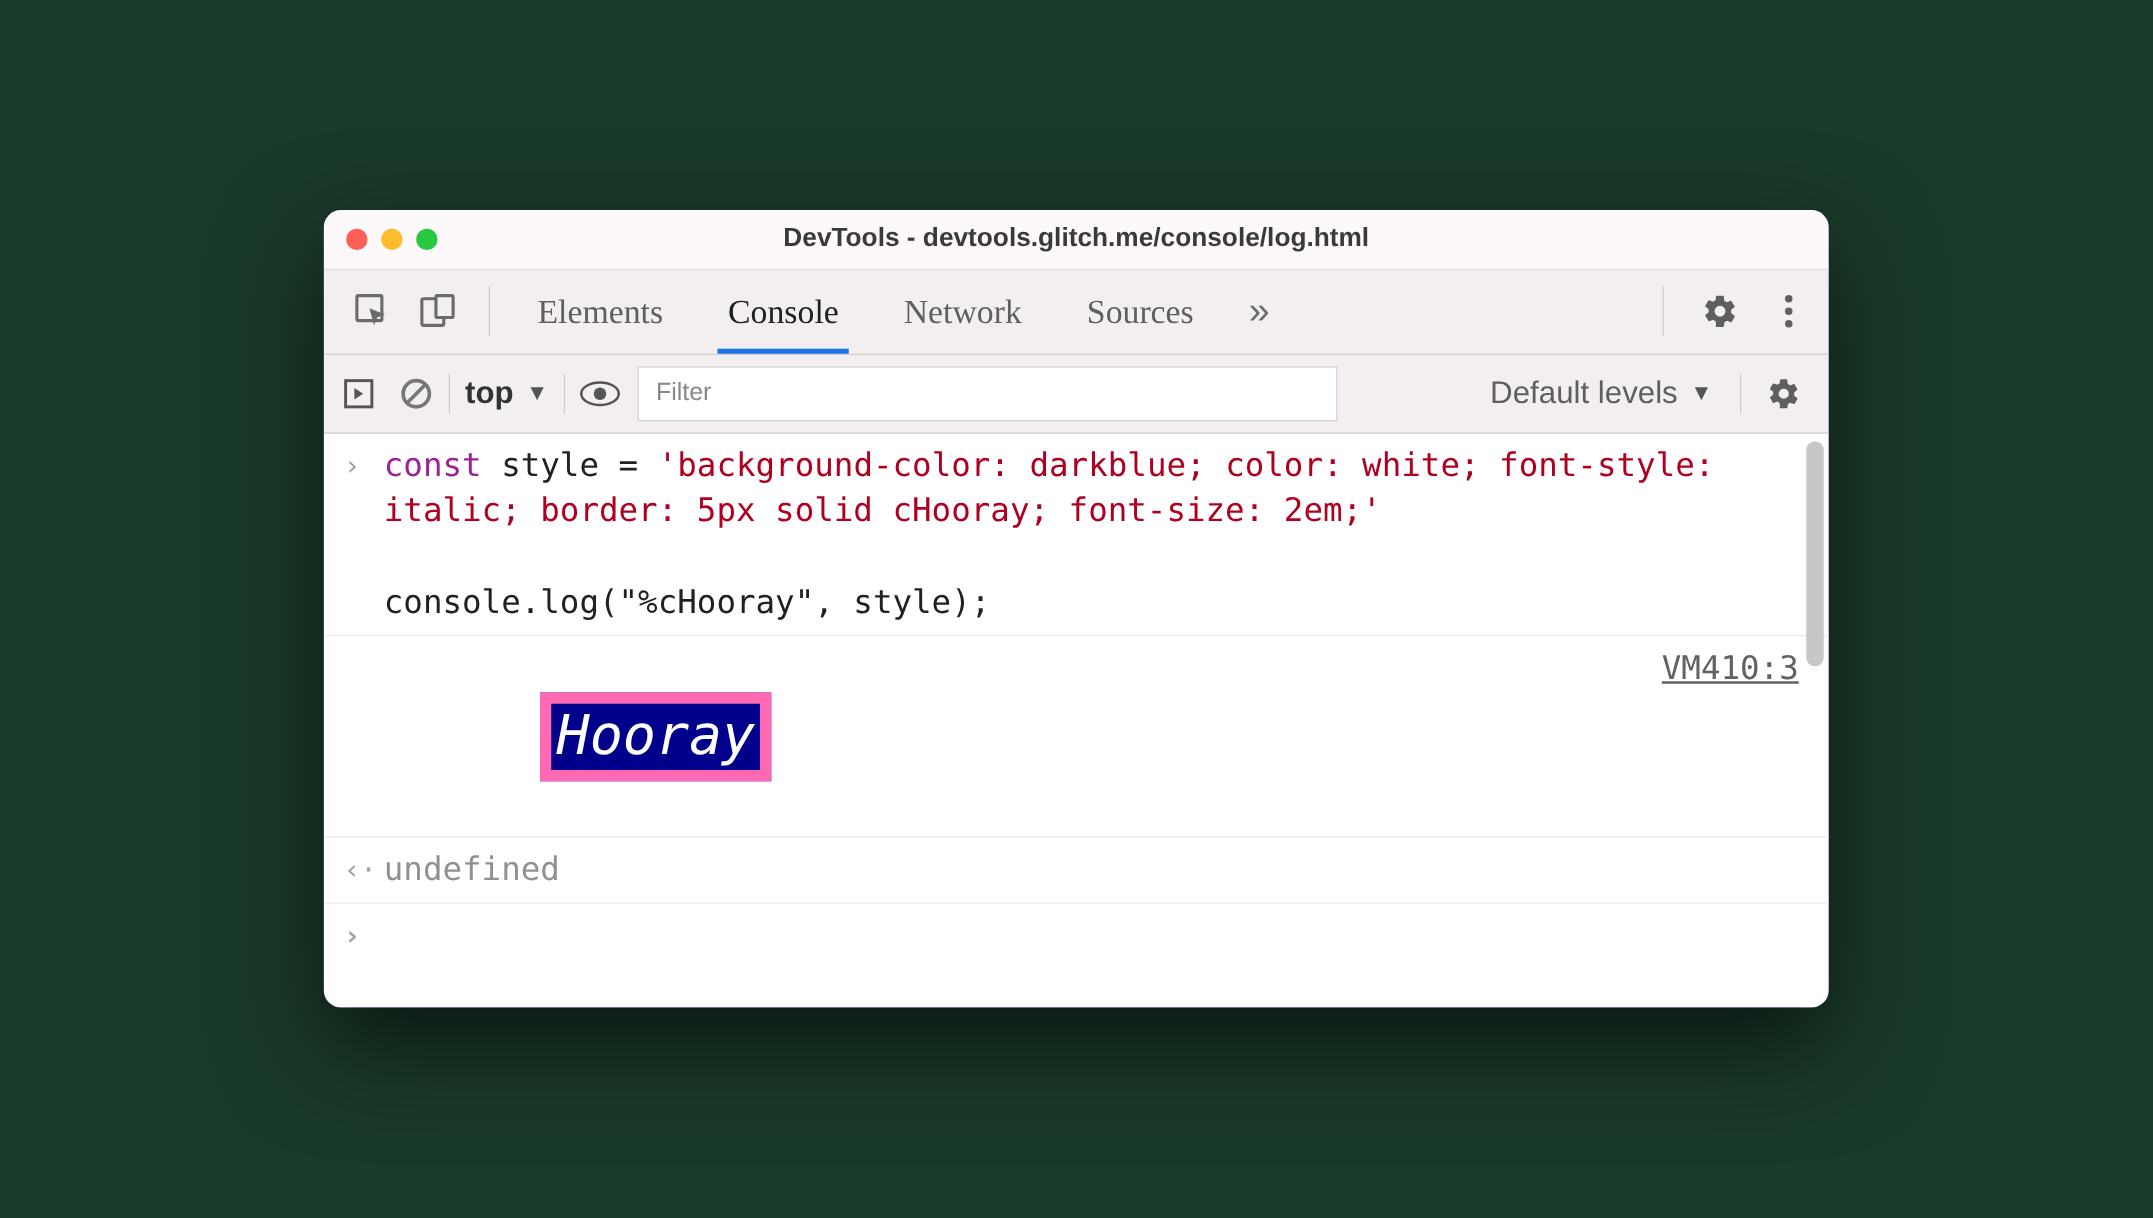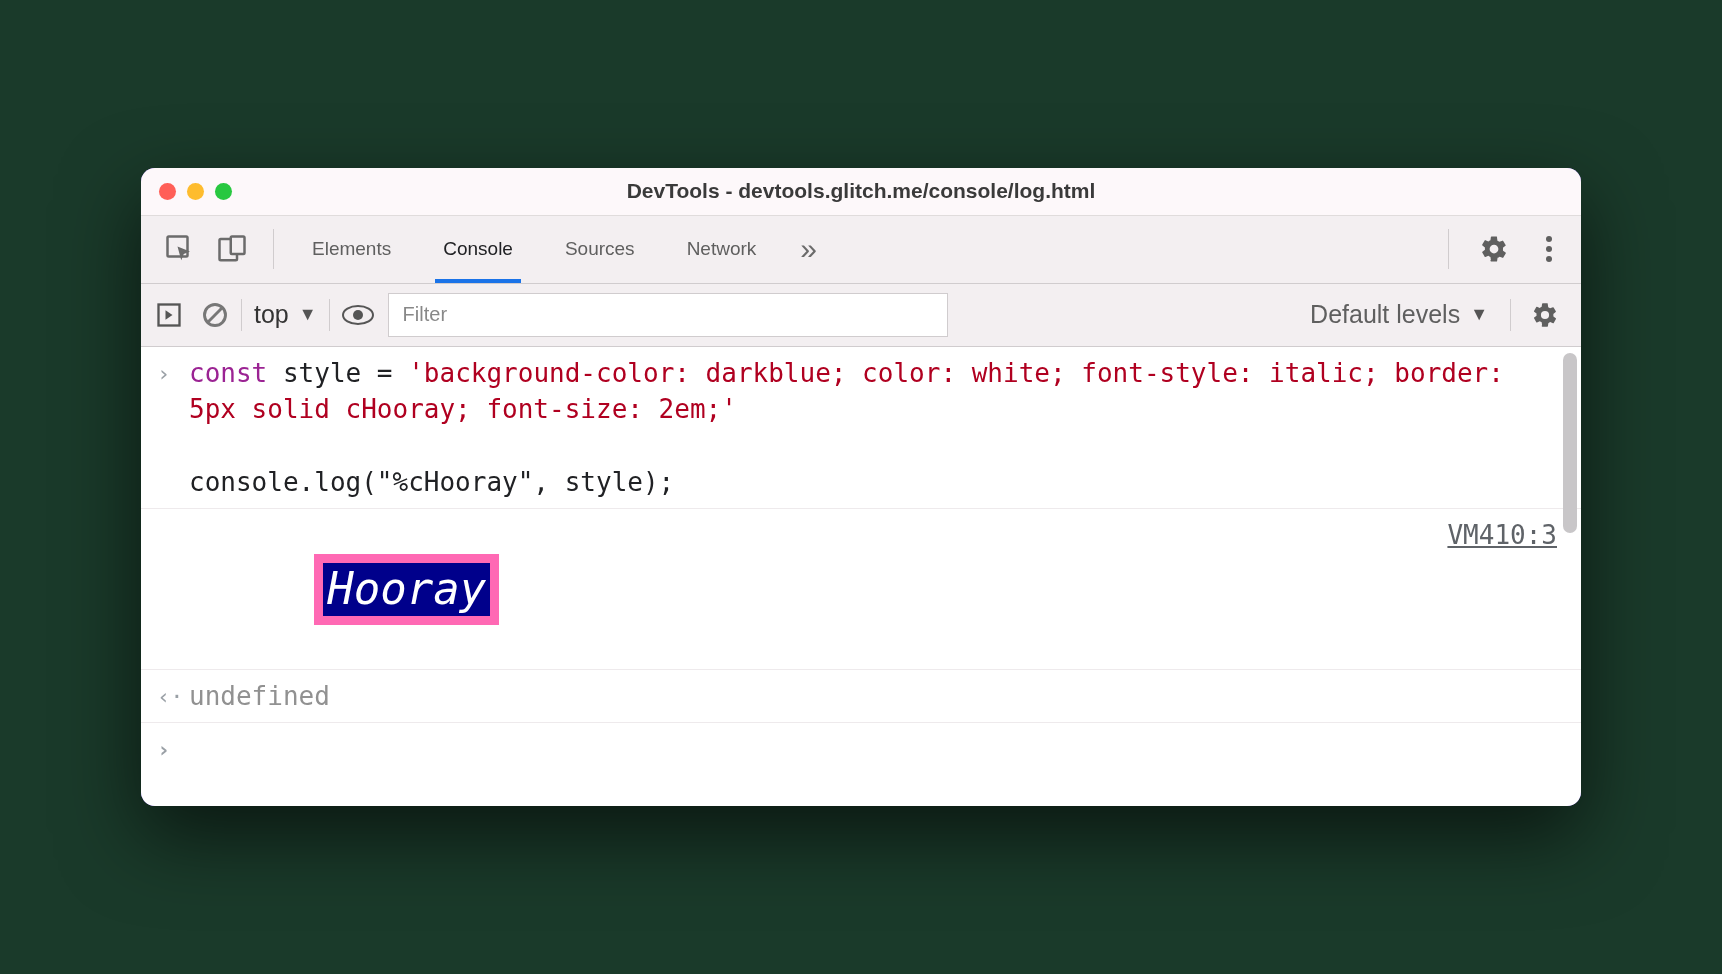--- a/index.html
+++ b/index.html
@@ -6,21 +6,21 @@
   body {
     background: #1a3a2a;
     font-family: -apple-system, BlinkMacSystemFont, "Segoe UI", Helvetica, Arial, sans-serif;
     width: 1722px;
     height: 974px;
     display: flex;
     align-items: center;
     justify-content: center;
   }
   .window {
-    width: 1440px;
+    width: 1204px;
     background: #8b5cf6;
     border-radius: 14px;
     box-shadow: 0 30px 80px rgba(0,0,0,0.6);
     overflow: hidden;
     position: relative;
   }
   .titlebar {
     height: 48px;
     display: flex;
     align-items: center;
@@ -55,24 +55,25 @@
     padding: 0 10px;
   }
   .tabbar-left { display:flex; align-items:center; gap: 22px; padding: 0 14px;}
   .icon-btn { color: #6b6b6b; display:flex; align-items:center; justify-content:center; cursor:pointer; }
   .vdiv { width:1px; height:40px; background:#d0ccce; margin: 0 12px; }
   .tab {
     padding: 16px 26px;
     height: 68px;
     display:flex;
     align-items:center;
-    font-size: 19px;
+    font-size: 27px;
     color: #5f5f5f;
     cursor:pointer;
     position: relative;
+    font-family: Liberation Serif, serif;
   }
   .tab.active {
     color: #202124;
     font-weight: 500;
   }
   .tab.active::after{
     content:"";
     position:absolute;
     bottom:0; left:18px; right:18px;
     height:4px;
@@ -114,20 +115,21 @@
     cursor:pointer;
     justify-content:space-between;
   }
   .ctx-select{
     display:flex;
     align-items:center;
     font-size: 25px;
     color:#333;
     gap:10px;
     cursor:pointer;
+    font-weight:bold;
   }
   .subbar-row2{
     padding: 4px 14px 14px 14px;
   }
   .issues-chip{
     display:inline-flex;
     align-items:center;
     height:44px;
     padding: 0 16px;
     background:#fdfbfc;
@@ -227,22 +229,22 @@
       <div class="icon-btn">
         <svg width="30" height="30" viewBox="0 0 24 24" fill="none" stroke="currentColor" stroke-width="2">
           <rect x="2" y="4" width="14" height="17" rx="1"></rect>
           <rect x="11" y="2" width="11" height="14" rx="1" fill="#f3eff1"></rect>
         </svg>
       </div>
     </div>
     <div class="vdiv"></div>
     <div class="tab">Elements</div>
     <div class="tab active">Console</div>
+    <div class="tab">Network</div>
     <div class="tab">Sources</div>
-    <div class="tab">Network</div>
     <div class="more-tabs">»</div>
     <div class="tabbar-right">
       <div class="vdiv"></div>
       <div class="settings-icon">
         <svg width="30" height="30" viewBox="0 0 24 24" fill="currentColor">
             <path d="M19.14 12.94a7.07 7.07 0 0 0 .05-.94 7.07 7.07 0 0 0-.05-.94l2.03-1.58a.5.5 0 0 0 .12-.64l-1.92-3.32a.5.5 0 0 0-.61-.22l-2.39.96a7.03 7.03 0 0 0-1.62-.94l-.36-2.54A.5.5 0 0 0 14 2h-4a.5.5 0 0 0-.49.42l-.36 2.54c-.58.24-1.12.56-1.62.94l-2.39-.96a.5.5 0 0 0-.61.22L2.61 8.48a.5.5 0 0 0 .12.64l2.03 1.58c-.03.31-.05.63-.05.94s.02.63.05.94l-2.03 1.58a.5.5 0 0 0-.12.64l1.92 3.32c.14.24.43.34.61.22l2.39-.96c.5.38 1.04.7 1.62.94l.36 2.54A.5.5 0 0 0 10 22h4a.5.5 0 0 0 .49-.42l.36-2.54c.58-.24 1.12-.56 1.62-.94l2.39.96c.18.12.47.02.61-.22l1.92-3.32a.5.5 0 0 0-.12-.64l-2.03-1.58zM12 15.5A3.5 3.5 0 1 1 12 8.5a3.5 3.5 0 0 1 0 7z"></path>
           </svg>
       </div>
       <div class="kebab-icon">
         <svg width="8" height="30" viewBox="0 0 6 24" fill="currentColor">

